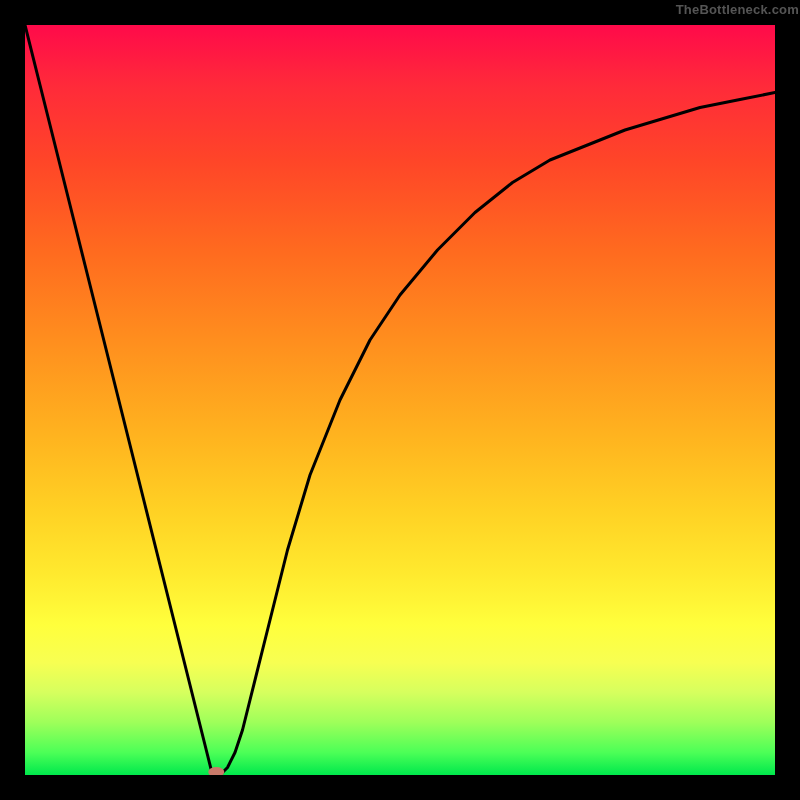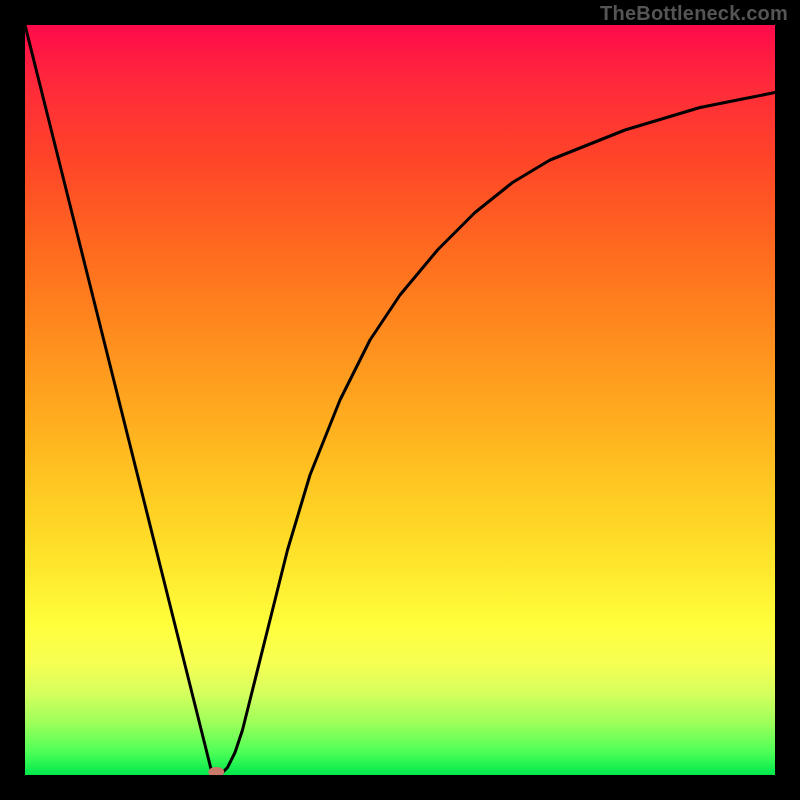--- a/index.html
+++ b/index.html
@@ -44,23 +44,23 @@
   .plot-svg {
     position: absolute;
     left: 0;
     top: 0;
     width: 750px;
     height: 750px;
   }
   .watermark {
     position: absolute;
     top: 2px;
-    right: 12px;
+    right: 1px;
     color: #555;
-    font-size: 20px;
+    font-size: 13px;
     font-weight: 600;
     letter-spacing: 0.2px;
     user-select: none;
   }
 </style>
 </head>
 <body>
 
 <div class="chart-container">
   <div class="watermark">TheBottleneck.com</div>

